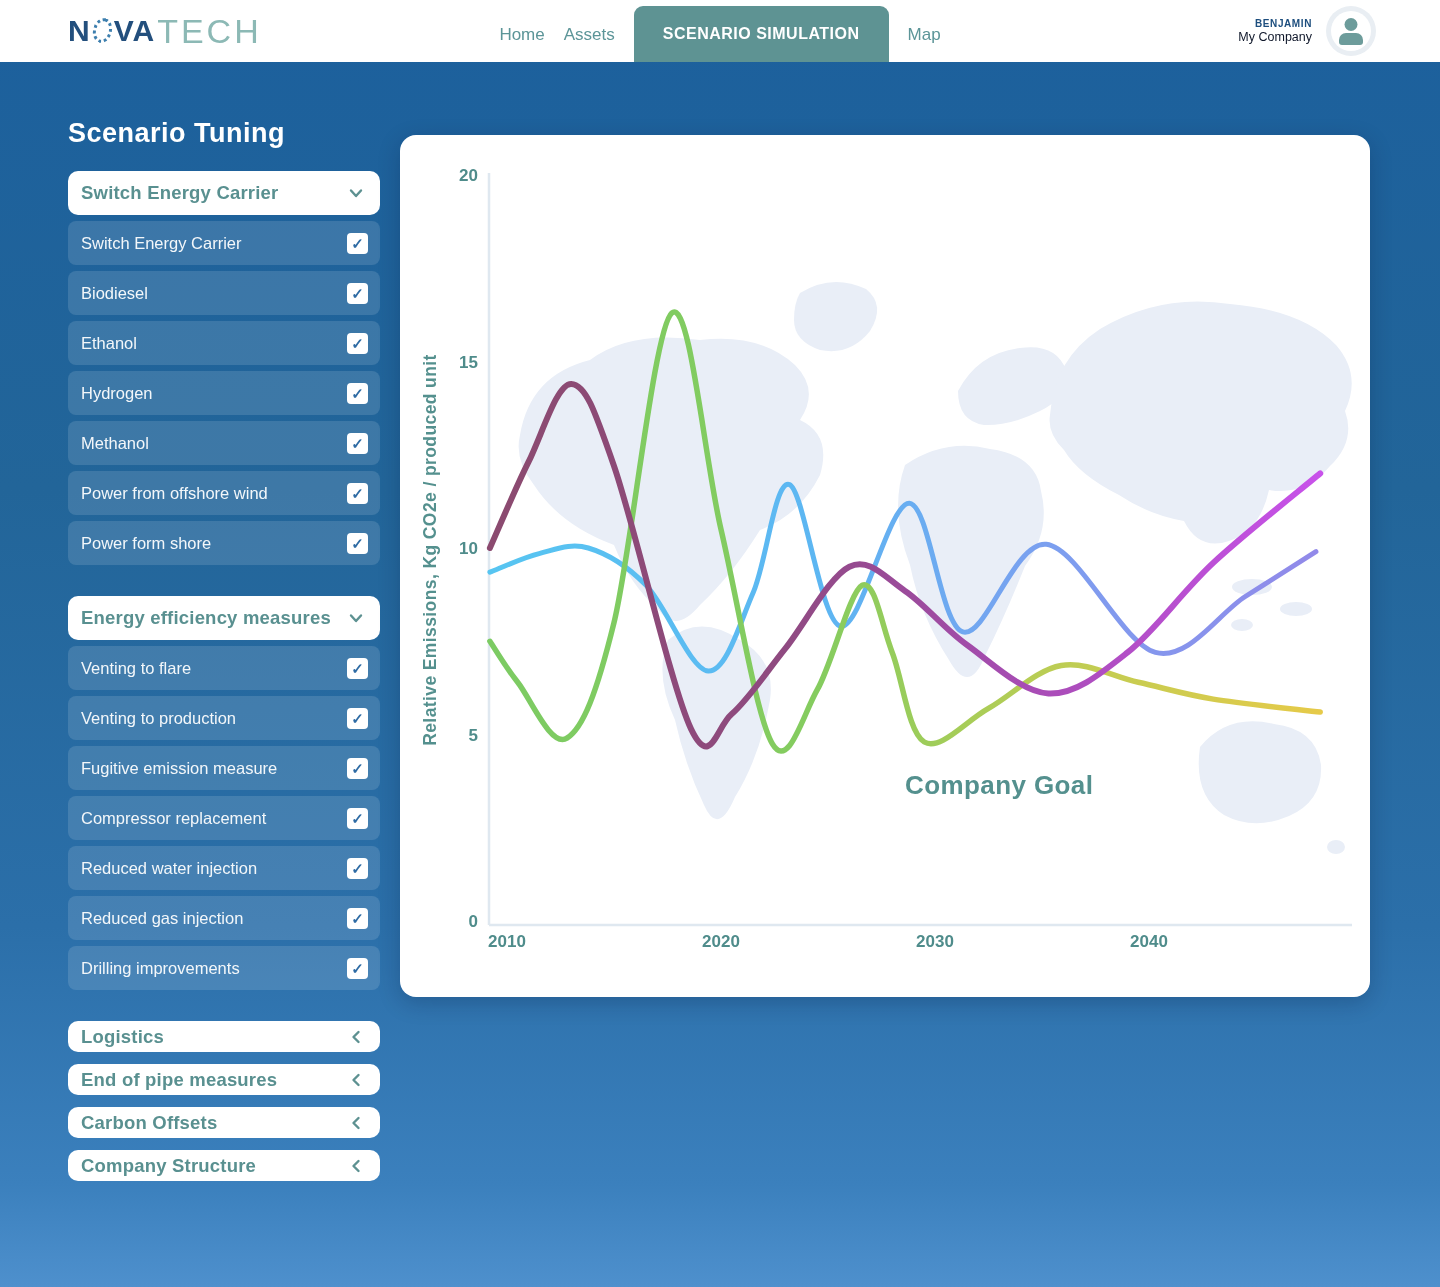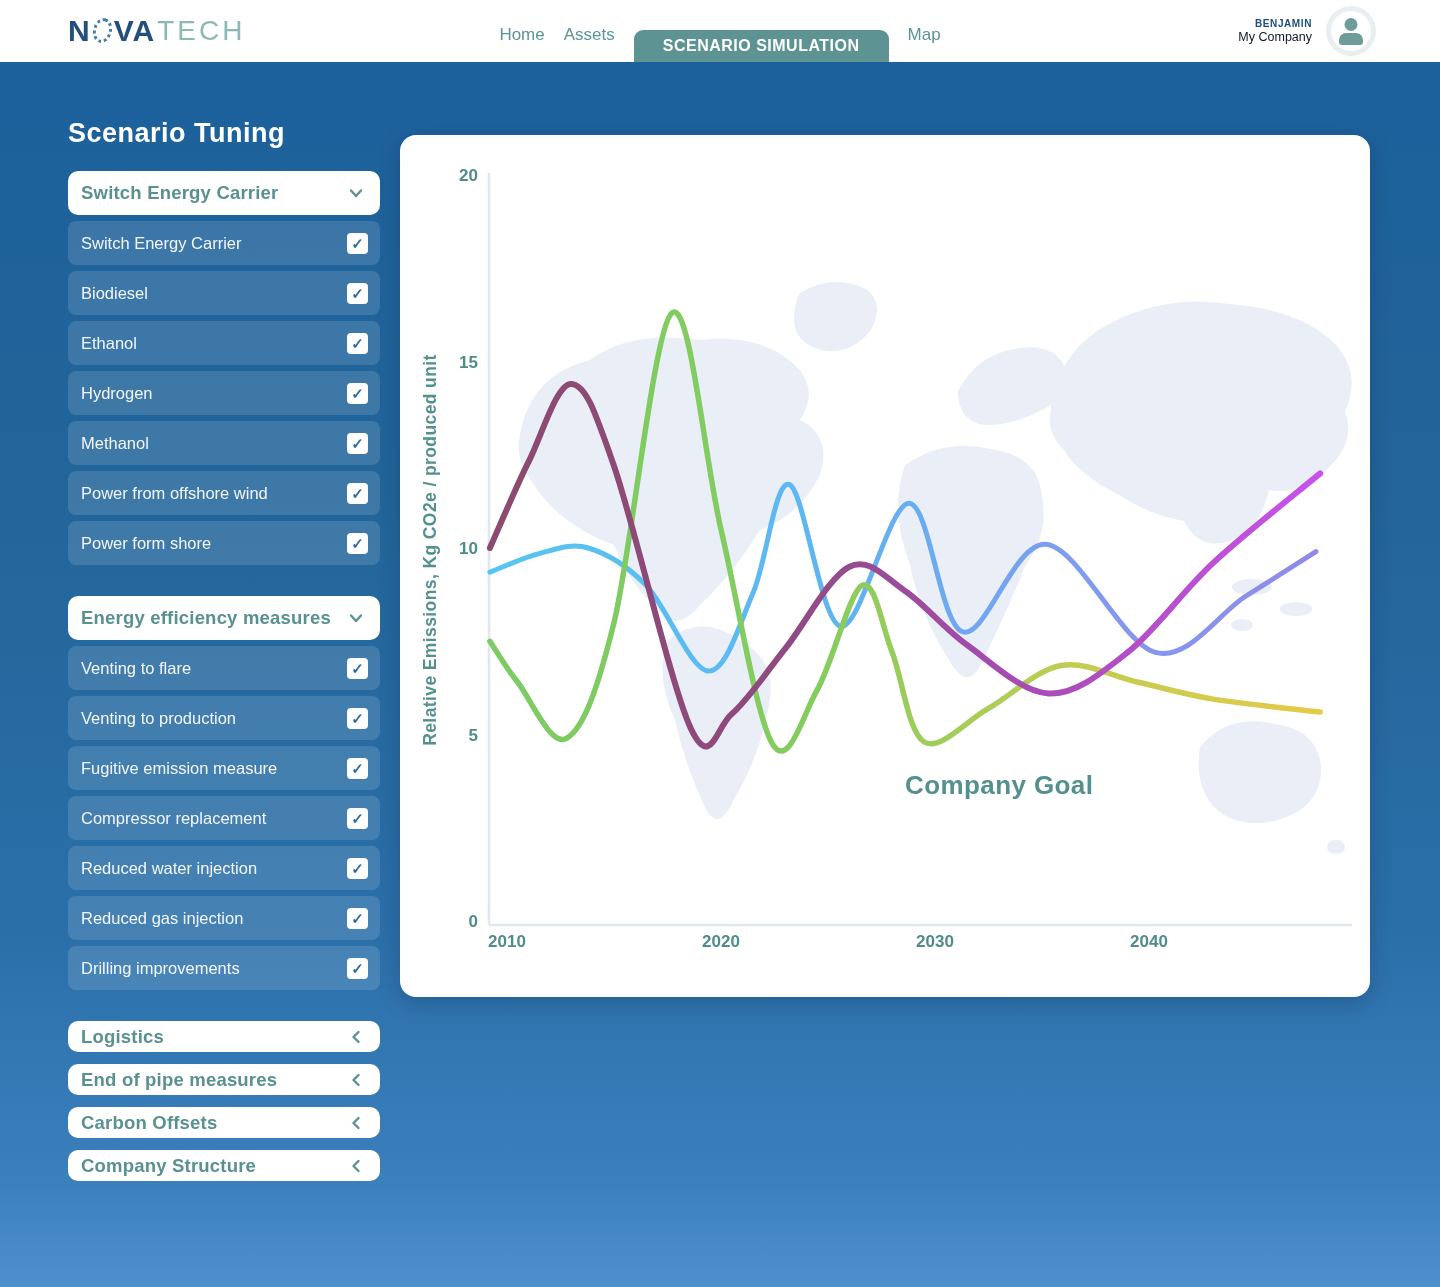--- a/index.html
+++ b/index.html
@@ -6,25 +6,25 @@
   *{box-sizing:border-box;font-family:"Liberation Sans",sans-serif;}
   .page{position:relative;width:1440px;height:1287px;overflow:hidden;
         background:linear-gradient(180deg,#1c609d 0%,#226599 38%,#2b6fa9 72%,#3b80bd 92%,#4e90cd 100%);}
 
   
   header{position:absolute;top:0;left:0;width:1440px;height:62px;background:#ffffff;display:flex;align-items:stretch;}
   .logo{position:absolute;left:68px;top:0;height:62px;display:flex;align-items:center;cursor:pointer;}
   .logo-n{font-size:30px;font-weight:bold;color:#234f7d;letter-spacing:1px;}
   .logo-o{display:inline-block;width:19px;height:25px;border:3.2px dotted #3d7fae;border-radius:50%;
           transform:rotate(14deg);margin:0 2px 2px 2px;}
-  .logo-tech{font-size:28px;color:#8cb9b5;letter-spacing:3px;margin-left:2px;font-weight:400;}
+  .logo-tech{font-size:34px;color:#8cb9b5;letter-spacing:3px;margin-left:2px;font-weight:400;}
   .main-nav{position:absolute;left:0;right:0;margin:0 auto;width:560px;height:62px;display:flex;justify-content:center;align-items:flex-end;gap:19px;}
   .nav-item{color:#5c9598;font-size:17px;padding-bottom:17px;cursor:pointer;white-space:nowrap;}
   .nav-item.active{background:#5e9393;color:#ffffff;font-weight:bold;font-size:16px;letter-spacing:.5px;
-                   border-radius:9px 9px 0 0;height:32px;display:flex;align-items:center;padding:0 29px 0 29px;}
+                   border-radius:9px 9px 0 0;height:56px;display:flex;align-items:center;padding:0 29px 0 29px;}
   .user{position:absolute;right:69px;top:0;height:62px;display:flex;align-items:center;gap:19px;cursor:pointer;}
   .user-text{text-align:right;}
   .user-name{font-size:10px;font-weight:bold;color:#1d4e7e;letter-spacing:.6px;}
   .user-company{font-size:12.5px;color:#0f172a;margin-top:1px;}
   .avatar{position:relative;width:40px;height:40px;border-radius:50%;background:#ffffff;
           box-shadow:0 0 0 5px #e9eef3;}
   .avatar-head{position:absolute;left:50%;top:7px;transform:translateX(-50%);width:13px;height:13px;border-radius:50%;background:#6d9c9b;}
   .avatar-body{position:absolute;left:50%;bottom:6px;transform:translateX(-50%);width:24px;height:12px;border-radius:7px 7px 3px 3px;background:#6d9c9b;}
 
   

